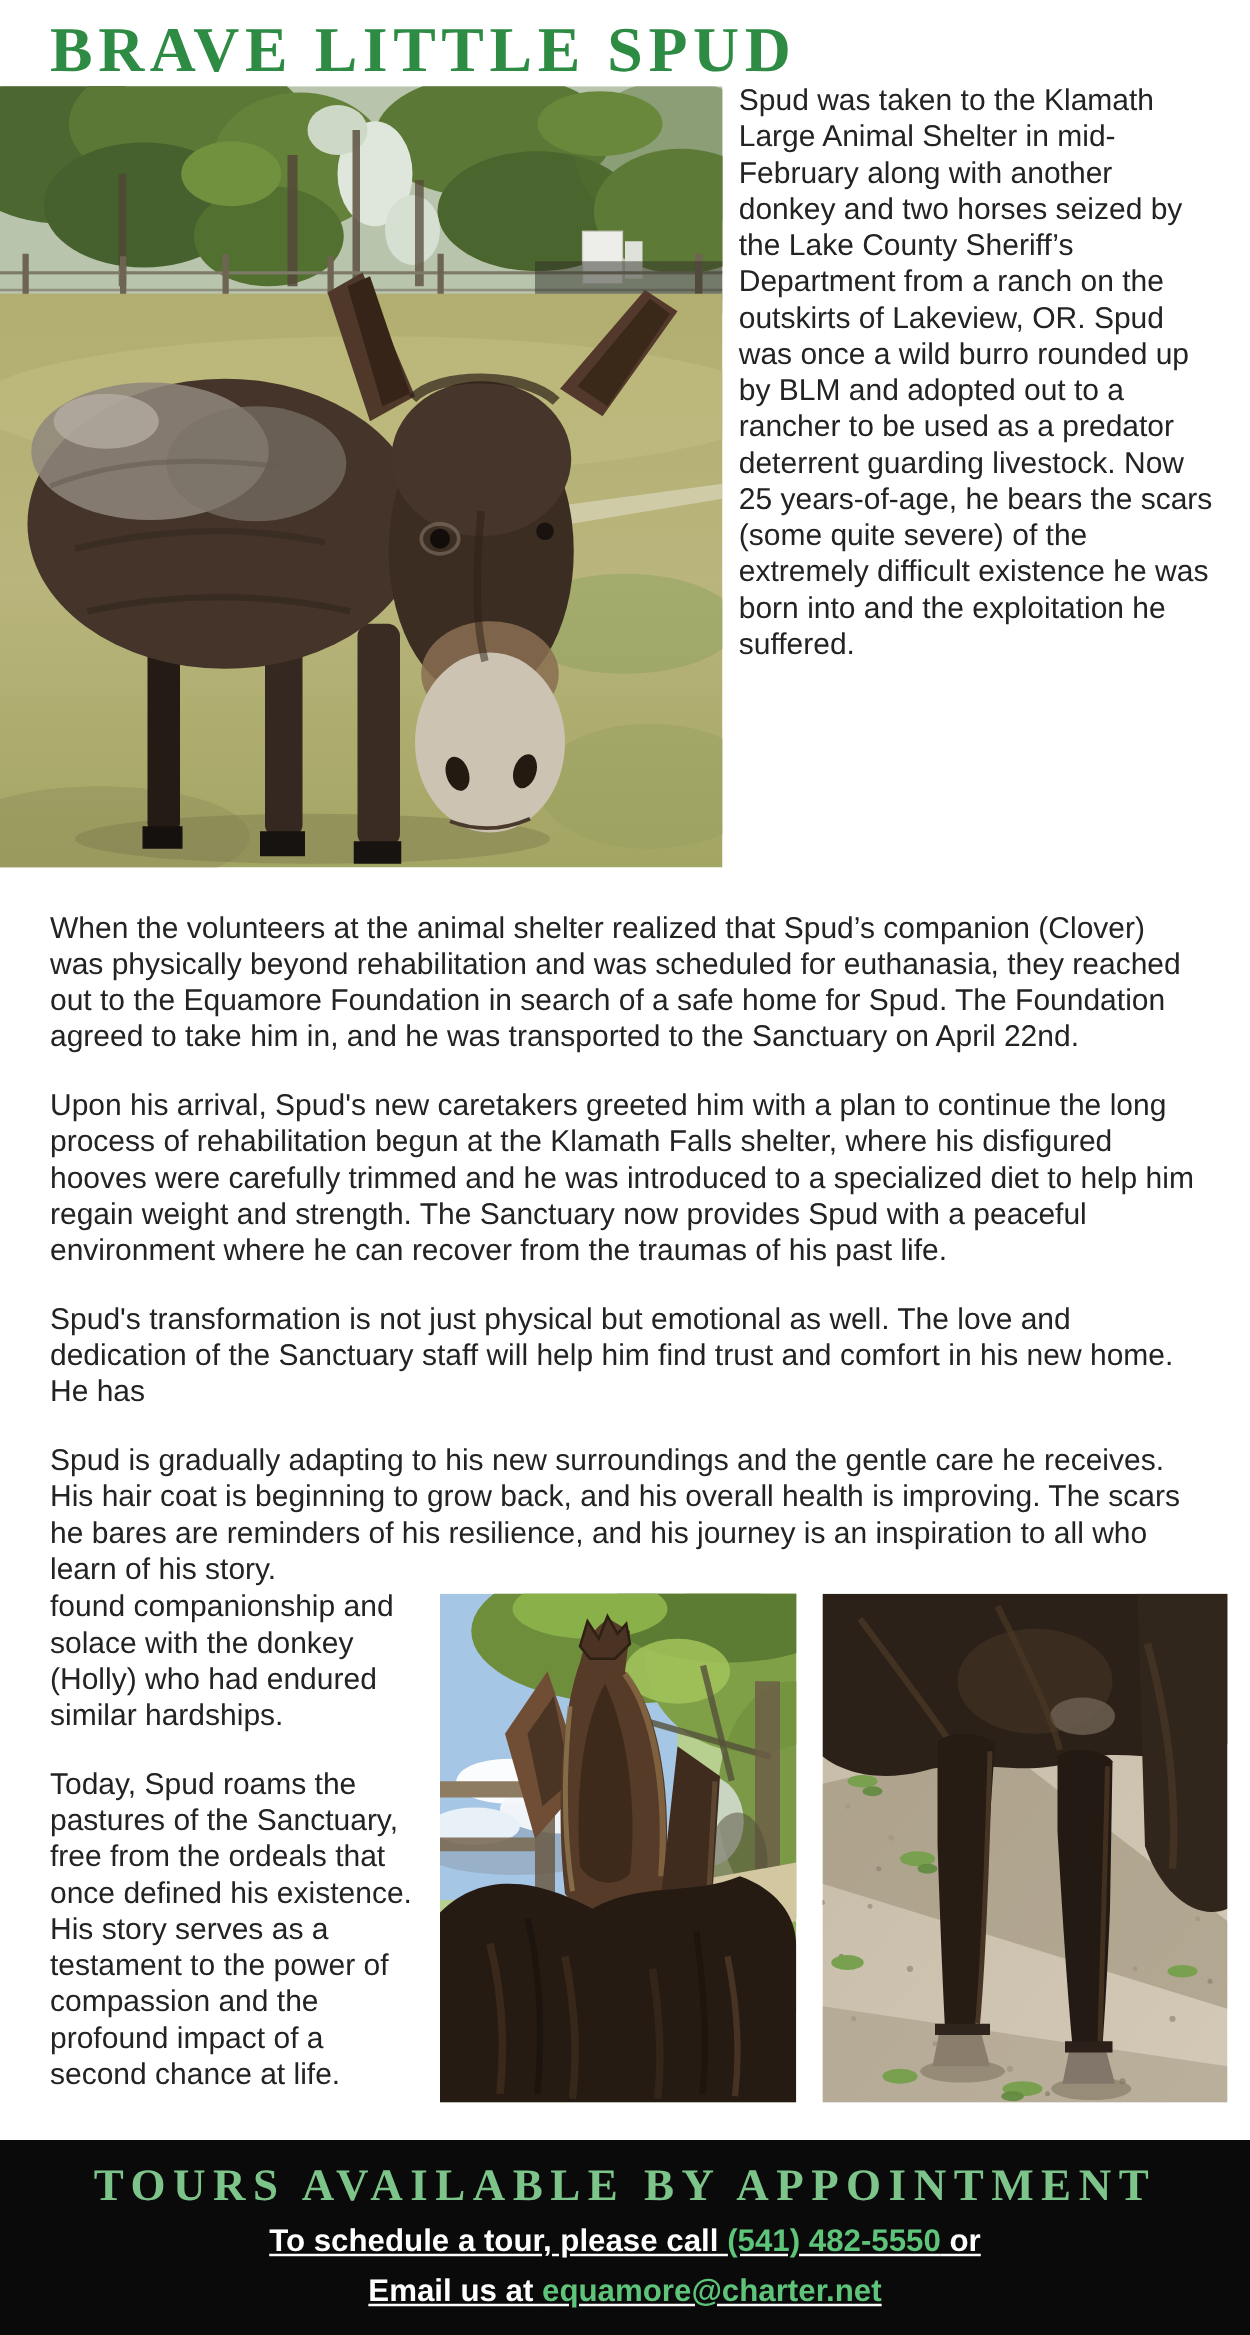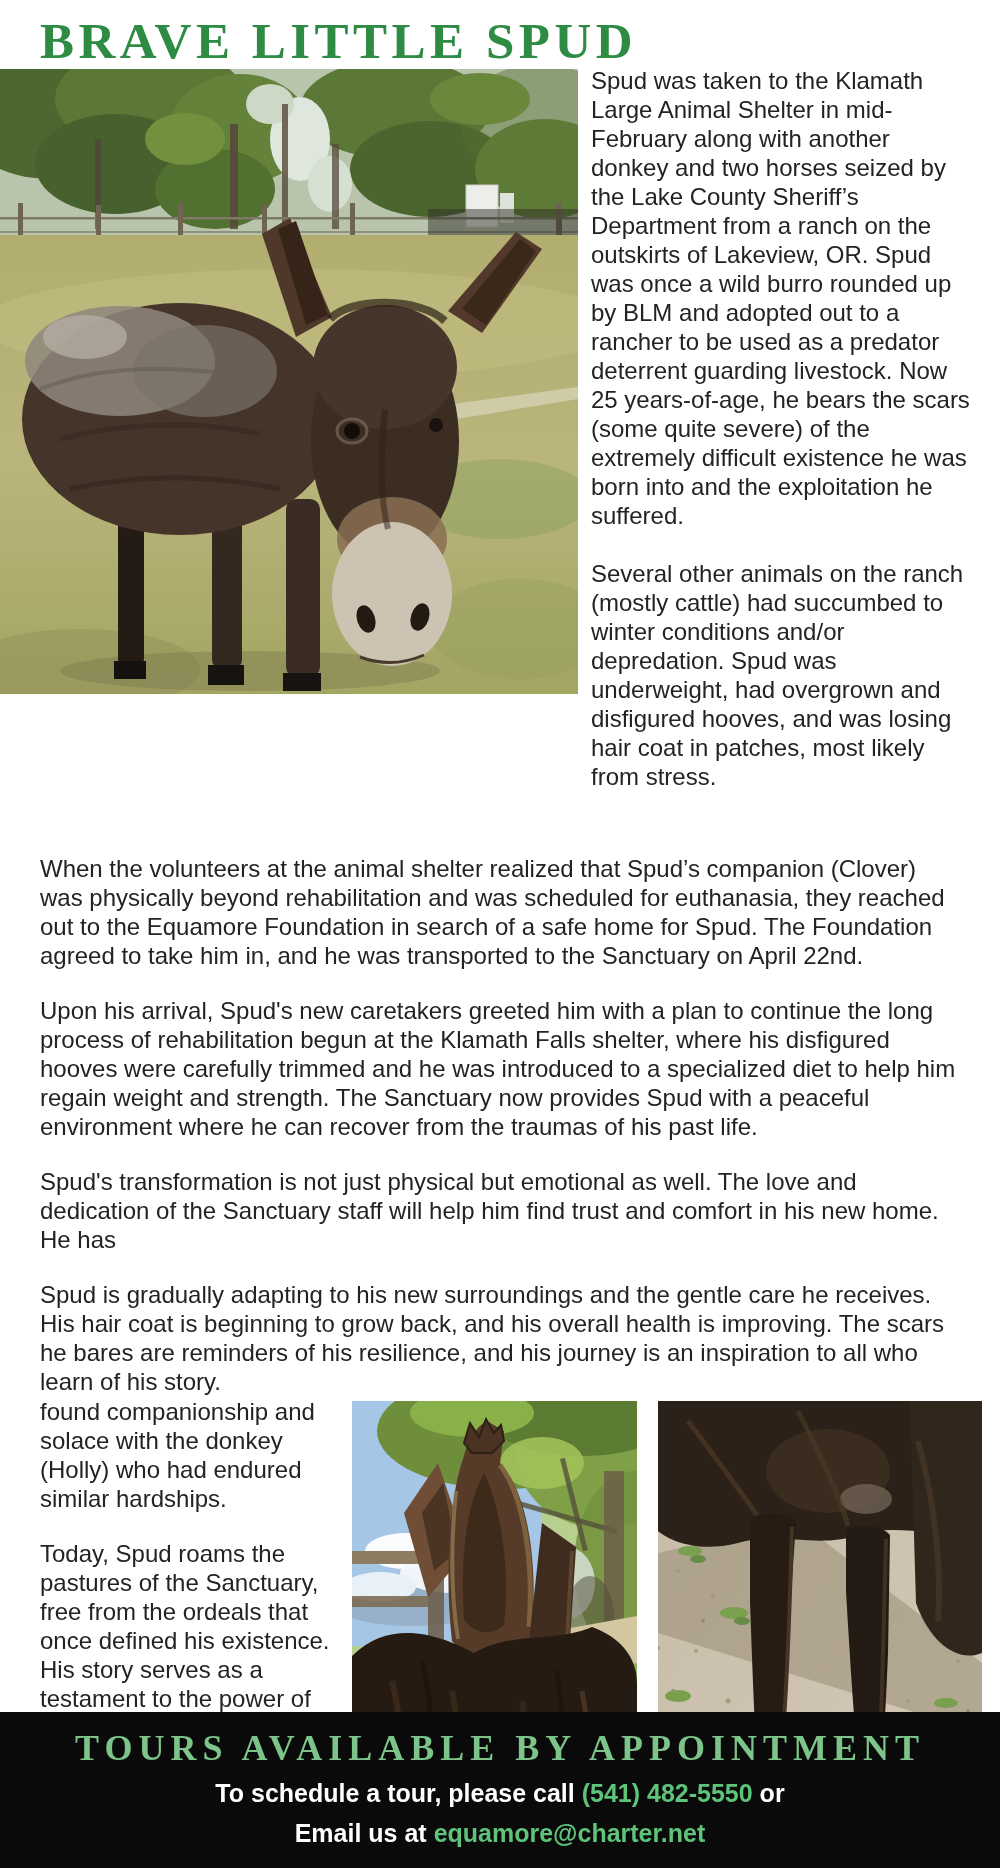--- a/index.html
+++ b/index.html
@@ -38,21 +38,21 @@
   .footer{
     position:absolute;left:0;top:1712px;width:1000px;height:156px;
     background:var(--footer-bg);text-align:center;
   }
   .footer-heading{
     margin:0;padding-top:14px;
     font-family:"Liberation Serif",serif;font-weight:bold;
     font-size:36px;letter-spacing:6px;color:var(--footer-heading-green);
     line-height:44px;
   }
-  .footer-line{color:#ffffff;font-weight:bold;font-size:25px;line-height:34px;margin-top:6px;}
+  .footer-line{color:#ffffff;font-weight:bold;font-size:25px;line-height:34px;margin-top:6px;text-decoration:underline;}
   .footer-line .green{color:var(--link-green);text-decoration:none;cursor:pointer;}
 </style>
 </head>
 <body>
 
 <div class="page">
 
   <h1 class="masthead">BRAVE LITTLE SPUD</h1>
 
   <div class="section1">
@@ -136,21 +136,20 @@
         <ellipse cx="392" cy="525" rx="60" ry="72" fill="#cdc3b2"></ellipse>
         <ellipse cx="366" cy="550" rx="9" ry="14" fill="#231a12" transform="rotate(-18 366 550)"></ellipse>
         <ellipse cx="420" cy="548" rx="9" ry="14" fill="#231a12" transform="rotate(18 420 548)"></ellipse>
         <path d="M360,588 Q392,600 424,586" stroke="#4a3a2c" stroke-width="3" fill="none"></path>
         <path d="M385,340 C380,390 380,430 388,460" stroke="#2b1f17" stroke-width="6" fill="none" opacity="0.5"></path>
       </svg>
     </div>
 
     <div class="col-text">
       <p>Spud was taken to the Klamath Large Animal Shelter in mid-February along with another donkey and two horses seized by the Lake County Sheriff’s Department from a ranch on the outskirts of Lakeview, OR. Spud was once a wild burro rounded up by BLM and adopted out to a rancher to be used as a predator deterrent guarding livestock. Now 25 years-of-age, he bears the scars (some quite severe) of the extremely difficult existence he was born into and the exploitation he suffered.</p>
-      <p>Several other animals on the ranch (mostly cattle) had succumbed to winter conditions and/or depredation. Spud was underweight, had overgrown and disfigured hooves, and was losing hair coat in patches, most likely from stress.</p>
     </div>
   </div>
 
   <div class="body-copy">
     <p class="first">When the volunteers at the animal shelter realized that Spud’s companion (Clover) was physically beyond rehabilitation and was scheduled for euthanasia, they reached out to the Equamore Foundation in search of a safe home for Spud. The Foundation agreed to take him in, and he was transported to the Sanctuary on April 22nd.</p>
     <p>Upon his arrival, Spud's new caretakers greeted him with a plan to continue the long process of rehabilitation begun at the Klamath Falls shelter, where his disfigured hooves were carefully trimmed and he was introduced to a specialized diet to help him regain weight and strength. The Sanctuary now provides Spud with a peaceful environment where he can recover from the traumas of his past life.</p>
     <p>Spud's transformation is not just physical but emotional as well. The love and dedication of the Sanctuary staff will help him find trust and comfort in his new home. He has</p>
     <p>Spud is gradually adapting to his new surroundings and the gentle care he receives. His hair coat is beginning to grow back, and his overall health is improving. The scars he bares are reminders of his resilience, and his journey is an inspiration to all who learn of his story.</p>
   </div>
 

